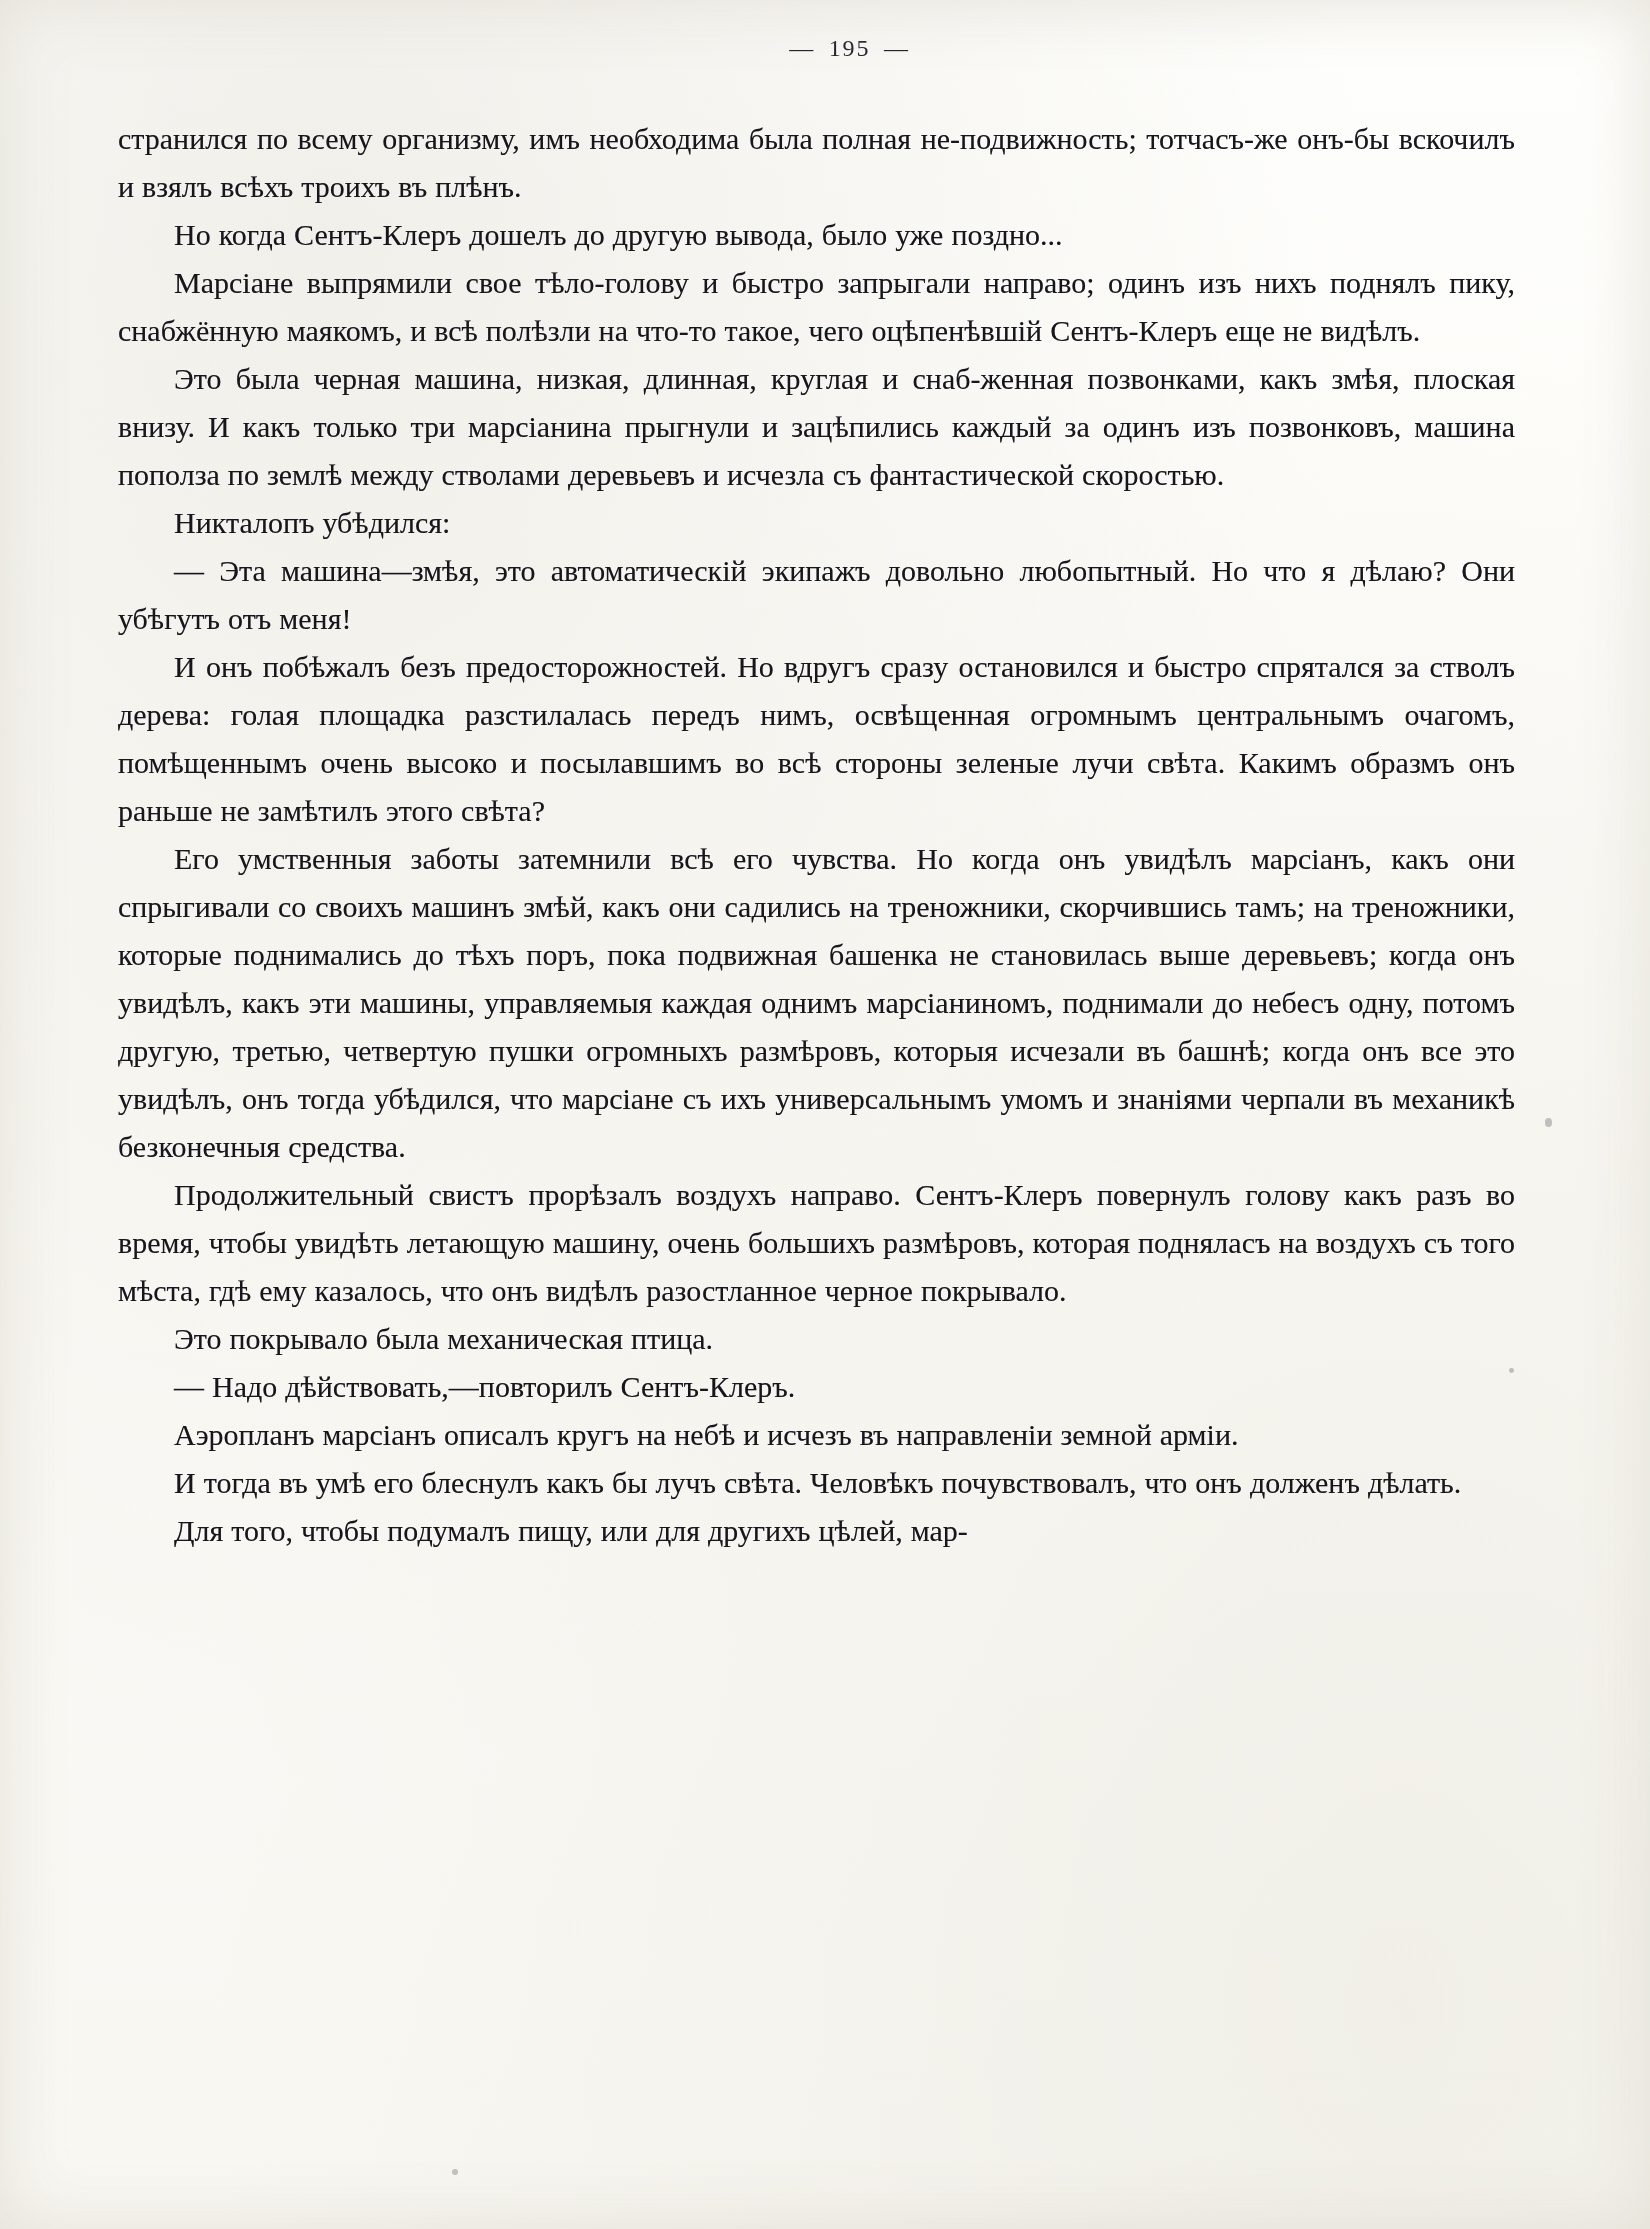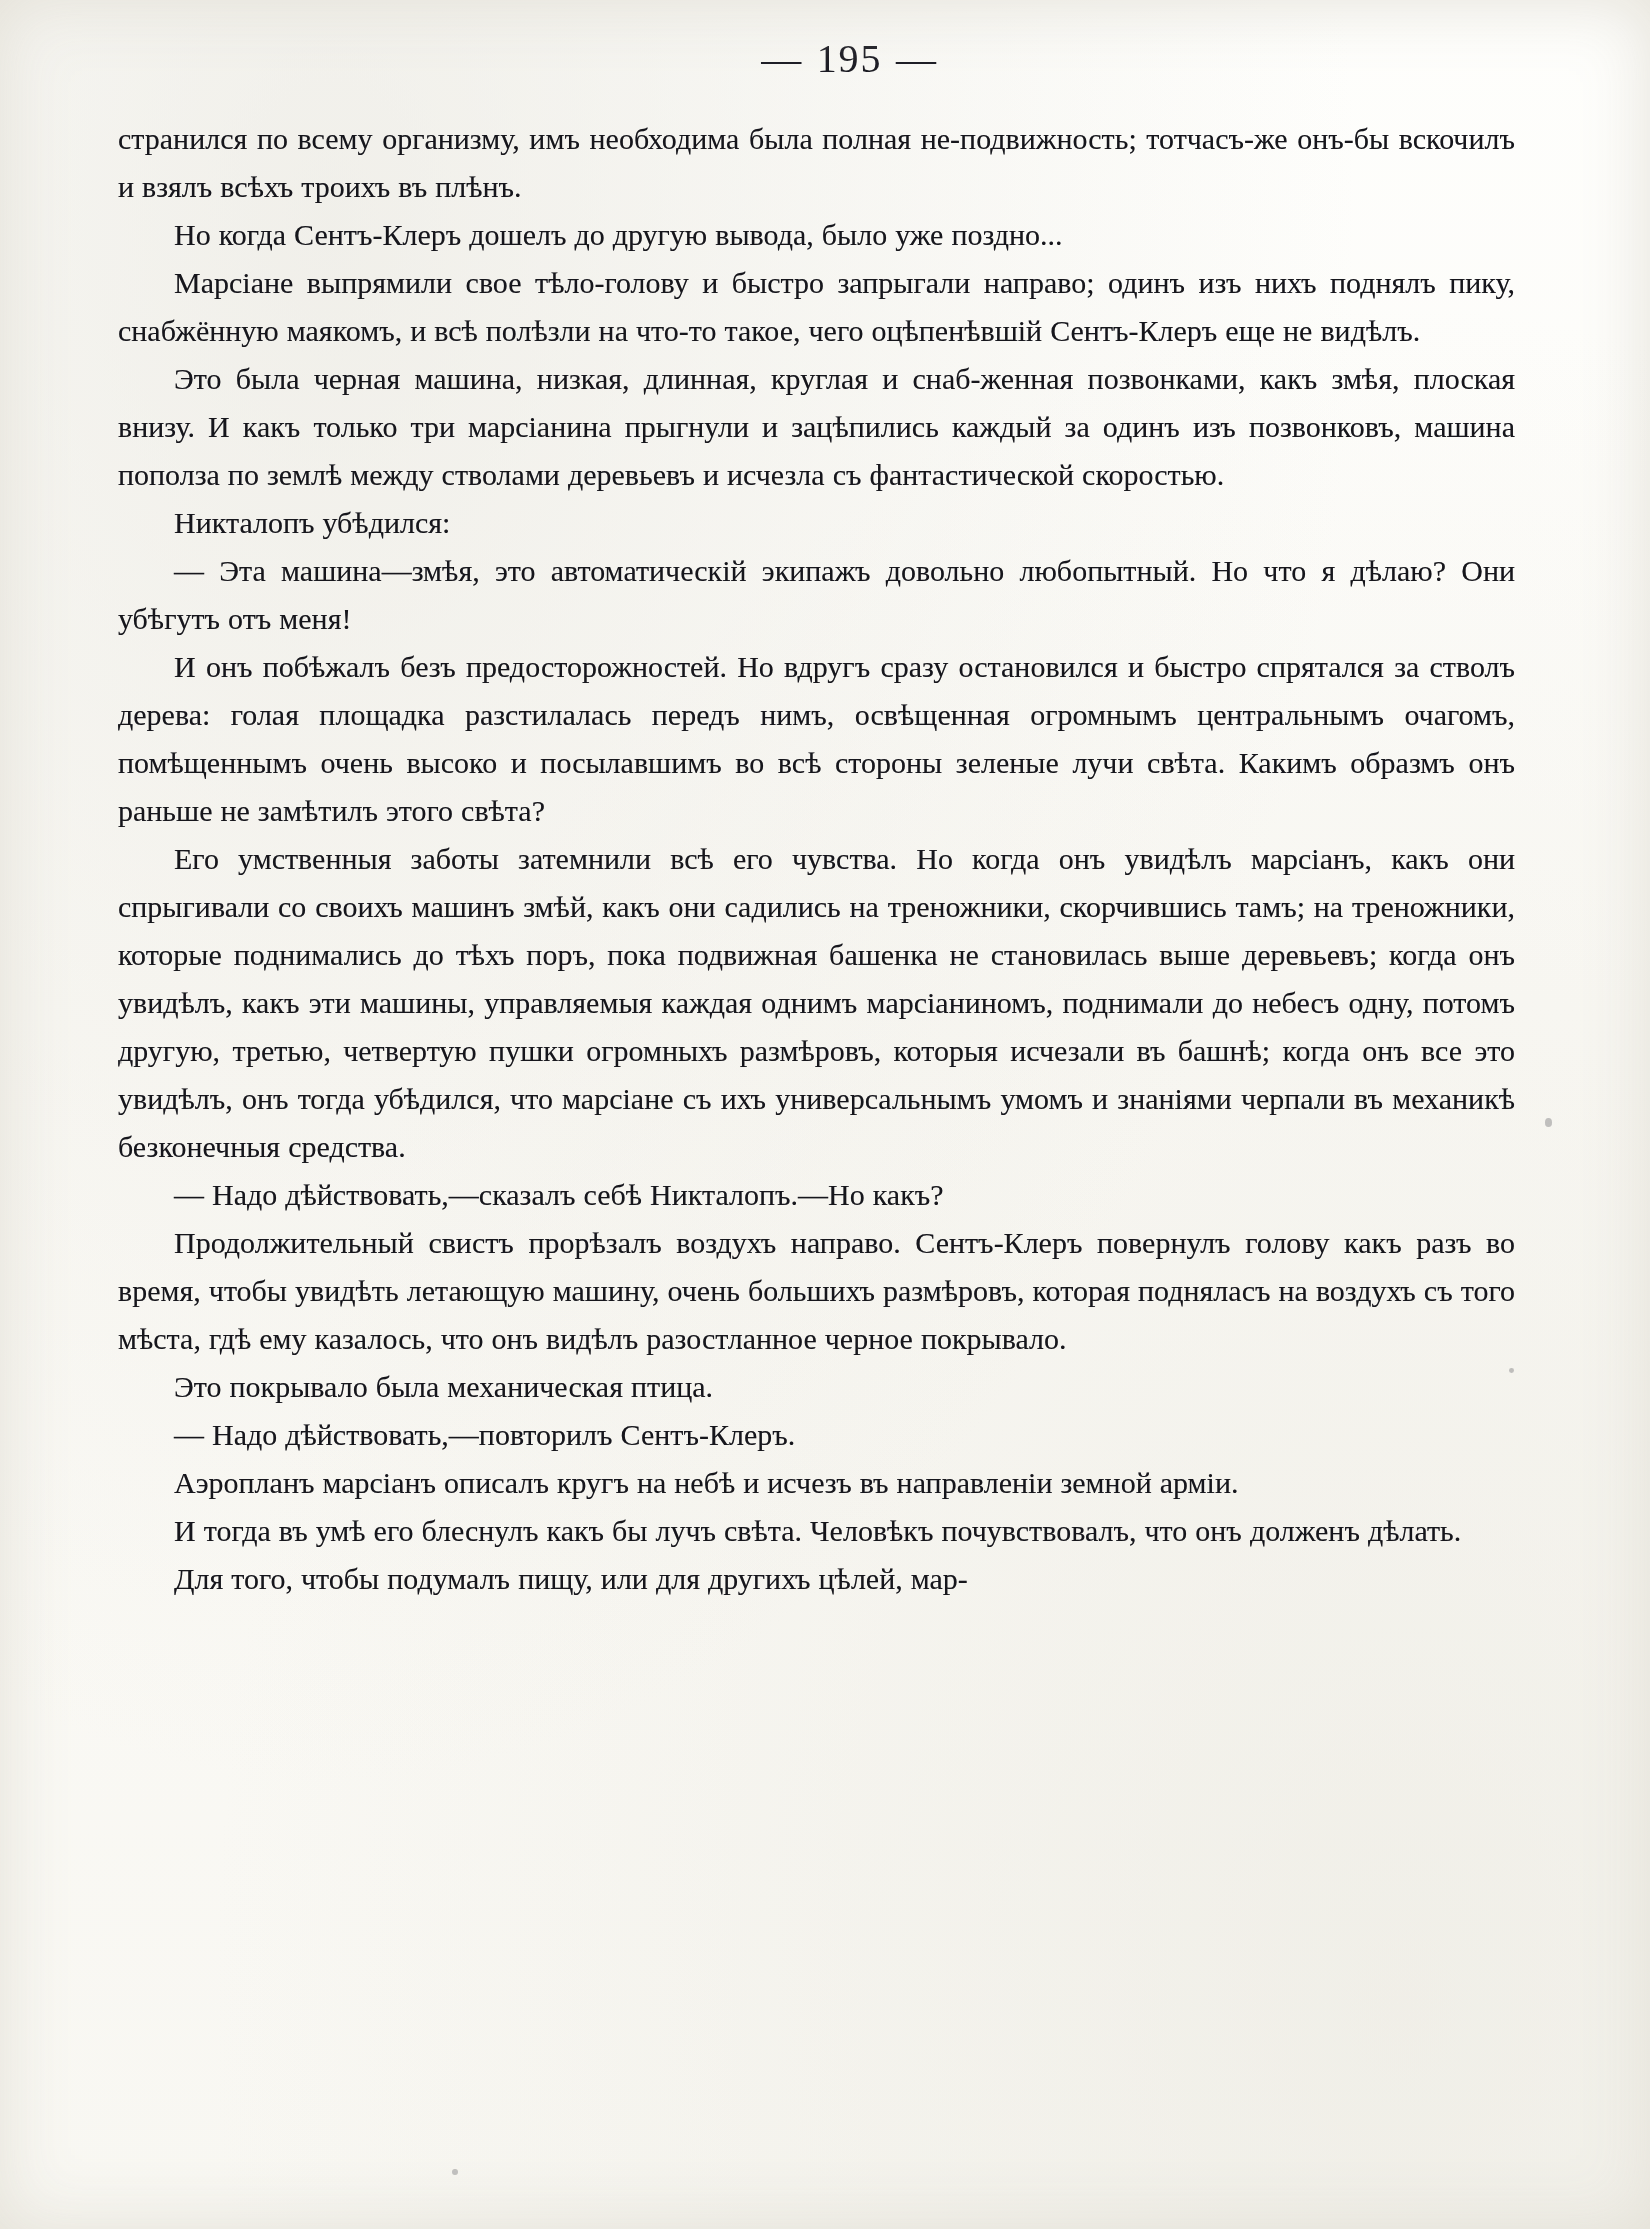--- a/index.html
+++ b/index.html
@@ -25,21 +25,21 @@
       linear-gradient(180deg, #fefefc 0%, #fbfaf6 45%, #f8f7f2 100%);
     pointer-events: none;
   }
   .page-number {
     position: absolute;
     top: 35px;
     left: 0;
     right: 0;
     text-align: center;
     font-family: "Liberation Serif", serif;
-    font-size: 40px;
+    font-size: 24px;
     letter-spacing: 1.9px;
     color: #1a1a22;
     padding-left: 48px;
   }
   .page-number .dash {
     display: inline-block;
     padding: 0 13.6px;
     font-weight: normal;
   }
   .body-text {
@@ -92,21 +92,20 @@
 
   <div class="body-text">
     <p class="noindent">странился по всему организму, имъ необходима была полная не-подвижность; тотчасъ-же онъ-бы вскочилъ и взялъ всѣхъ троихъ въ плѣнъ.</p>
     <p>Но когда Сентъ-Клеръ дошелъ до другую вывода, было уже поздно...</p>
     <p>Марсіане выпрямили свое тѣло-голову и быстро запрыгали направо; одинъ изъ нихъ поднялъ пику, снабжённую маякомъ, и всѣ полѣзли на что-то такое, чего оцѣпенѣвшій Сентъ-Клеръ еще не видѣлъ.</p>
     <p>Это была черная машина, низкая, длинная, круглая и снаб-женная позвонками, какъ змѣя, плоская внизу. И какъ только три марсіанина прыгнули и зацѣпились каждый за одинъ изъ позвонковъ, машина пополза по землѣ между стволами деревьевъ и исчезла съ фантастической скоростью.</p>
     <p>Никталопъ убѣдился:</p>
     <p>— Эта машина—змѣя, это автоматическій экипажъ довольно любопытный. Но что я дѣлаю? Они убѣгутъ отъ меня!</p>
     <p>И онъ побѣжалъ безъ предосторожностей. Но вдругъ сразу остановился и быстро спрятался за стволъ дерева: голая площадка разстилалась передъ нимъ, освѣщенная огромнымъ центральнымъ очагомъ, помѣщеннымъ очень высоко и посылавшимъ во всѣ стороны зеленые лучи свѣта. Какимъ образмъ онъ раньше не замѣтилъ этого свѣта?</p>
     <p>Его умственныя заботы затемнили всѣ его чувства. Но когда онъ увидѣлъ марсіанъ, какъ они спрыгивали со своихъ машинъ змѣй, какъ они садились на треножники, скорчившись тамъ; на треножники, которые поднимались до тѣхъ поръ, пока подвижная башенка не становилась выше деревьевъ; когда онъ увидѣлъ, какъ эти машины, управляемыя каждая однимъ марсіаниномъ, поднимали до небесъ одну, потомъ другую, третью, четвертую пушки огромныхъ размѣровъ, которыя исчезали въ башнѣ; когда онъ все это увидѣлъ, онъ тогда убѣдился, что марсіане съ ихъ универсальнымъ умомъ и знаніями черпали въ механикѣ безконечныя средства.</p>
-    <p>— Надо дѣйствовать,—сказалъ себѣ Никталопъ.—Но какъ?</p>
     <p>Продолжительный свистъ прорѣзалъ воздухъ направо. Сентъ-Клеръ повернулъ голову какъ разъ во время, чтобы увидѣть летающую машину, очень большихъ размѣровъ, которая подняласъ на воздухъ съ того мѣста, гдѣ ему казалось, что онъ видѣлъ разостланное черное покрывало.</p>
     <p>Это покрывало была механическая птица.</p>
     <p>— Надо дѣйствовать,—повторилъ Сентъ-Клеръ.</p>
     <p>Аэропланъ марсіанъ описалъ кругъ на небѣ и исчезъ въ направленіи земной арміи.</p>
     <p>И тогда въ умѣ его блеснулъ какъ бы лучъ свѣта. Человѣкъ почувствовалъ, что онъ долженъ дѣлать.</p>
     <p>Для того, чтобы подумалъ пищу, или для другихъ цѣлей, мар-</p>
   </div>
 
   <div class="speck" style="left:1545px; top:1118px; width:6.8px; height:8.7px;"></div>
   <div class="speck" style="left:1509px; top:1368px; width:4.9px; height:4.9px;"></div>

